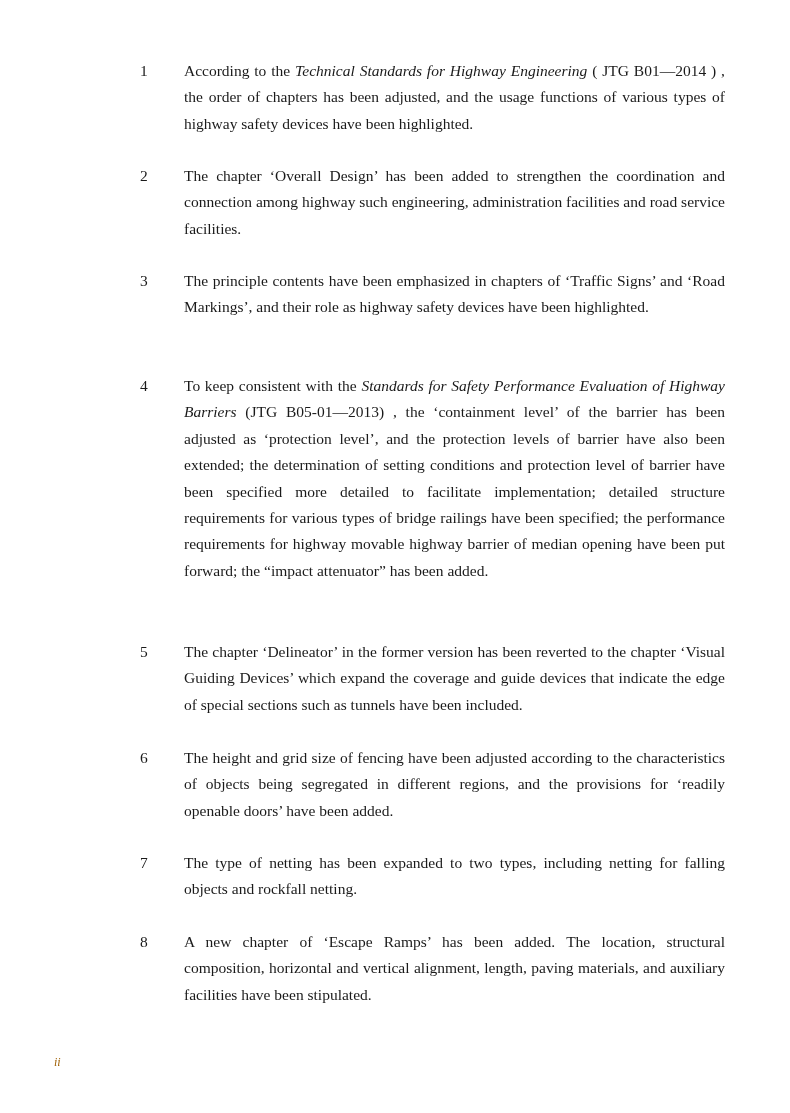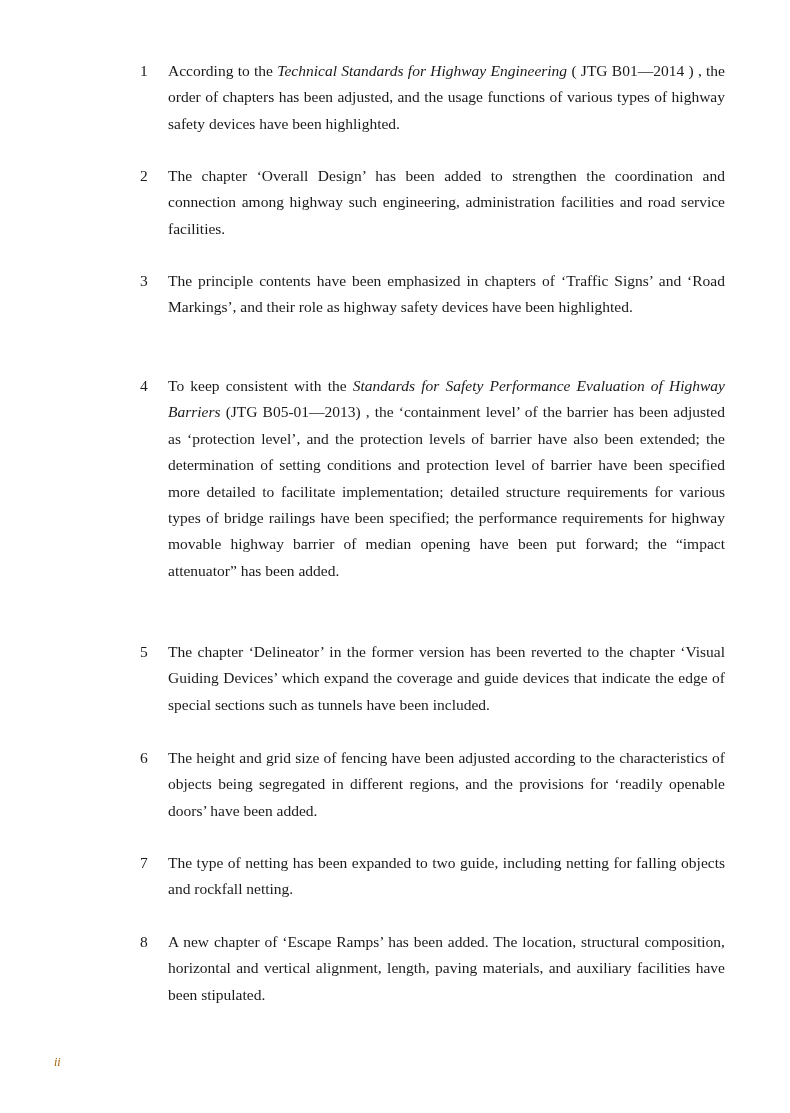--- a/index.html
+++ b/index.html
@@ -1,21 +1,21 @@
 <!DOCTYPE html>
 <html><head>
 <meta charset="utf-8">
 <style>
   html, body { margin: 0; padding: 0; background: #ffffff; }
   body { width: 790px; height: 1113px; position: relative; overflow: hidden;
          font-family: "Liberation Serif", "DejaVu Serif", serif; color: #1a1a1a; }
   .page { position: absolute; left: 0; top: 0; width: 790px; height: 1113px; }
   .item { position: absolute; left: 140px; width: 585px; font-size: 15.5px; line-height: 26.4px; }
   .num { position: absolute; left: 0; top: 0; width: 20px; }
-  .text { margin-left: 28px; text-align: justify; font-family: Liberation Serif, serif; }
+  .text { margin-left: 44px; text-align: justify; font-family: Liberation Serif, serif; }
   .page-num { position: absolute; left: 54px; top: 1055px; font-style: italic; font-size: 12px; color: #a16207; }
 </style>
 </head>
 <body>
 
 <div class="page">
   <div class="item" style="top:58px">
     <span class="num">1</span>
     <div class="text">
       <span>According to the </span><i>Technical Standards for Highway Engineering</i><span> ( JTG B01—2014 ) ,  the order of chapters has been adjusted,  and the usage functions of various types of highway safety devices have been highlighted.</span>
@@ -38,20 +38,20 @@
   <div class="item" style="top:639px">
     <span class="num">5</span>
     <div class="text">The chapter ‘Delineator’ in the former version has been reverted to the chapter ‘Visual Guiding Devices’ which expand the coverage and guide devices that indicate the edge of special sections such as tunnels have been included.</div>
   </div>
   <div class="item" style="top:745px">
     <span class="num">6</span>
     <div class="text">The height and grid size of fencing have been adjusted according to the characteristics of objects being segregated in different regions,  and the provisions for ‘readily openable doors’ have been added.</div>
   </div>
   <div class="item" style="top:850px">
     <span class="num">7</span>
-    <div class="text">The type of netting has been expanded to two guide,  including netting for falling objects and rockfall netting.</div>
+    <div class="text">The type of netting has been expanded to two types,  including netting for falling objects and rockfall netting.</div>
   </div>
   <div class="item" style="top:929px">
     <span class="num">8</span>
     <div class="text">A new chapter of ‘Escape Ramps’ has been added. The location,  structural composition,  horizontal and vertical alignment,  length,  paving materials,  and auxiliary facilities have been stipulated.</div>
   </div>
   <div class="page-num">ii</div>
 </div>
 
 </body></html>

